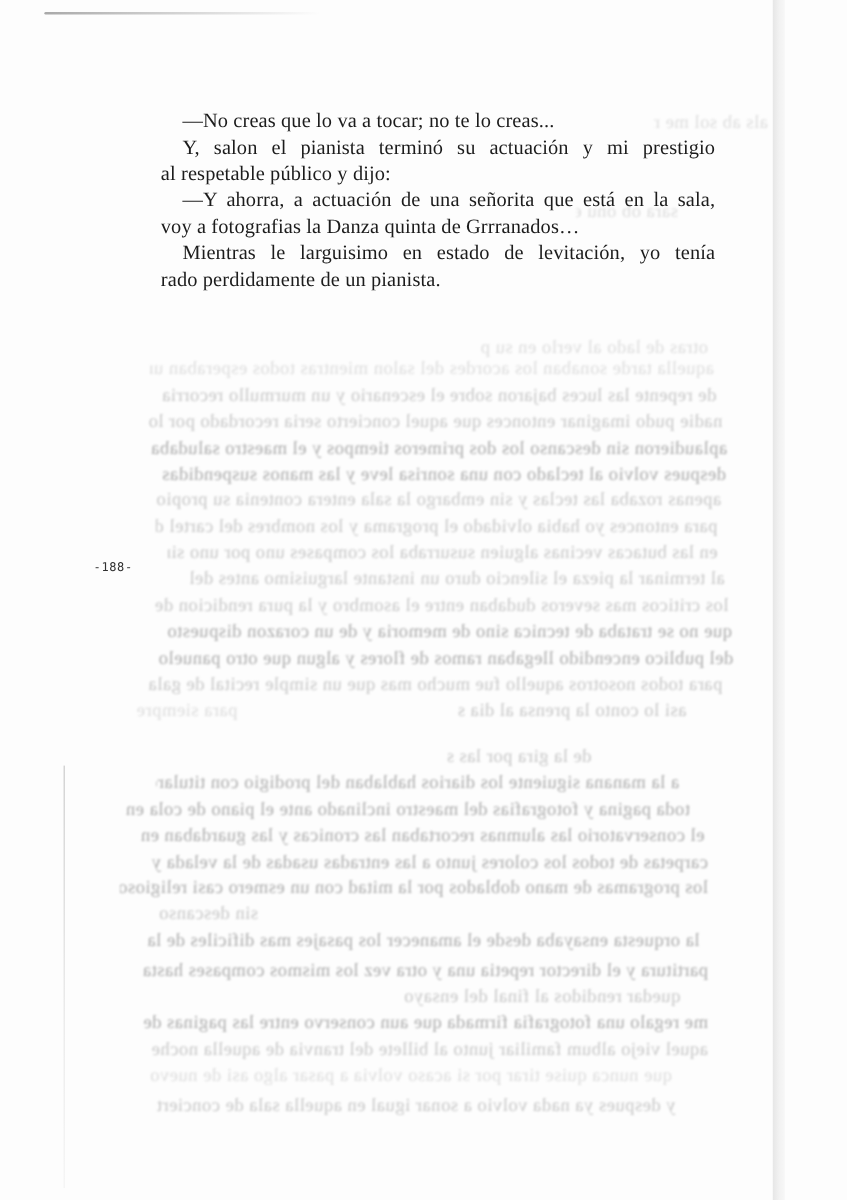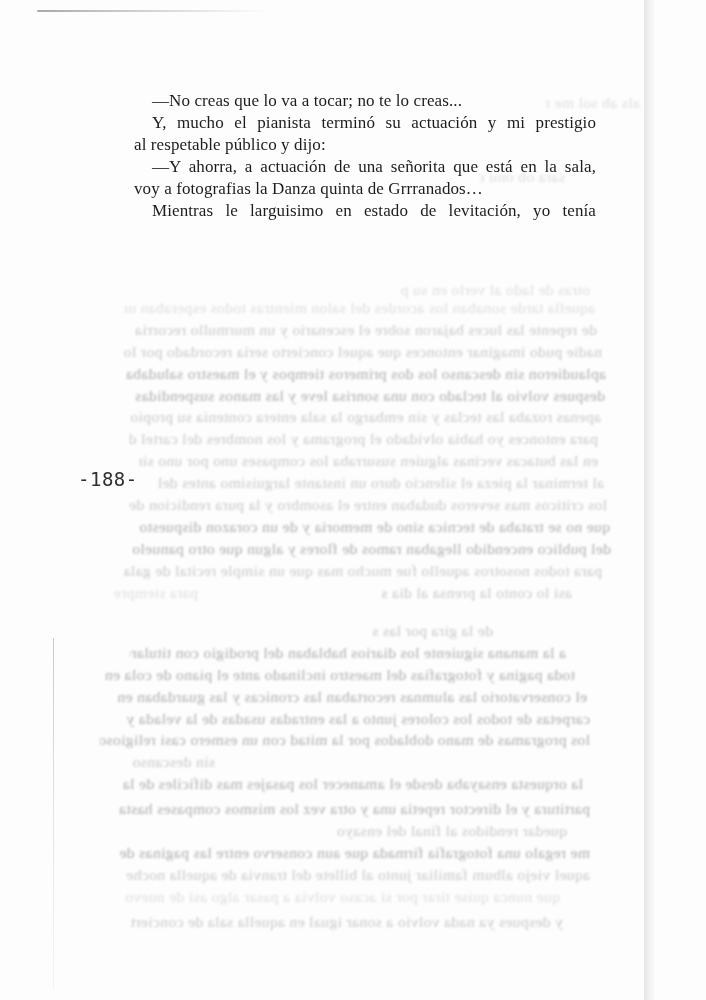--- a/index.html
+++ b/index.html
@@ -33,21 +33,21 @@
     letter-spacing:.1px;
   }
   .line{height:22px;overflow:hidden;}
   .line.full{text-align:justify;text-align-last:justify;}
   .line.last{white-space:nowrap;}
   .line.indent{text-indent:18px;}
   
   .page-number{
     position:absolute;left:78px;top:468px;
     font-family:"DejaVu Sans Mono", monospace;
-    font-size:19px;color:#303030;letter-spacing:.5px;
+    font-size:10px;color:#303030;letter-spacing:.5px;
   }
   
   .bleed-line{
     position:absolute;height:18px;overflow:hidden;
     transform:scaleX(-1);
     filter:blur(0.8px);
     font-size:15.5px;line-height:17px;letter-spacing:.4px;
     color:rgba(123,123,123,.42);
     white-space:nowrap;
     font-family:"Liberation Serif", serif;
@@ -94,21 +94,22 @@
       <div class="bleed-line dark" style="top: 800px; left: 100px; width: 490px;">partitura y el director repetia una y otra vez los mismos compases hasta</div>
       <div class="bleed-line" style="top: 822px; left: 300px; width: 267px;">quedar rendidos al final del ensayo</div>
       <div class="bleed-line dark" style="top: 844px; left: 105px; width: 485px;">me regalo una fotografia firmada que aun conservo entre las paginas de</div>
       <div class="bleed-line" style="top: 866px; left: 100px; width: 490px;">aquel viejo album familiar junto al billete del tranvia de aquella noche</div>
       <div class="bleed-line faint" style="top: 888px; left: 100px; width: 460px;">que nunca quise tirar por si acaso volvia a pasar algo asi de nuevo</div>
       <div class="bleed-line" style="top: 913px; left: 130px; width: 433px;">y despues ya nada volvio a sonar igual en aquella sala de conciertos</div>
     </div>
 
   <div class="text-block" id="text-block">
       <div class="line last indent">—No creas que lo va a tocar; no te lo creas...</div>
-      <div class="line full indent">Y, mucho el pianista terminó su actuación y mi prestigio</div>
+      <div class="line full indent">Y, salon el pianista terminó su actuación y mi prestigio</div>
       <div class="line last">al respetable público y dijo:</div>
       <div class="line full indent">—Y ahorra, a actuación de una señorita que está en la sala,</div>
       <div class="line last">voy a fotografias la Danza quinta de Grrranados…</div>
       <div class="line full indent">Mientras le larguisimo en estado de levitación, yo tenía</div>
+      <div class="line last">rado perdidamente de un pianista.</div>
     </div>
 
   <div class="page-number">-188-</div>
 </div>
 
 </body></html>

